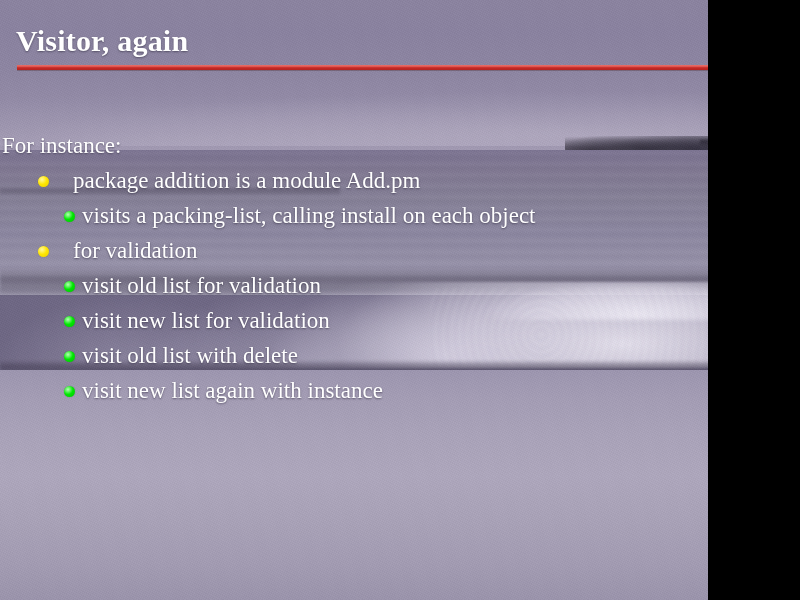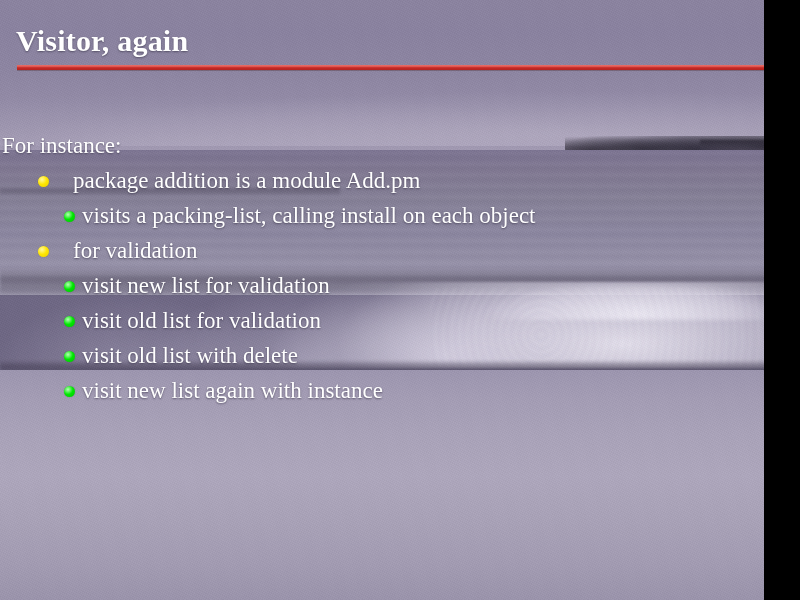--- a/index.html
+++ b/index.html
@@ -3,21 +3,21 @@
 <meta charset="utf-8">
 <title>Visitor, again</title>
 <style>
   html, body {
     margin: 0;
     padding: 0;
     background: #000;
   }
   #slide {
     position: relative;
-    width: 764px;
+    width: 708px;
     height: 600px;
     overflow: hidden;
     font-family: "Liberation Serif", "DejaVu Serif", serif;
     background: #6e6784;
   }
 
   
   .bg-layer { position: absolute; left: 0; top: 0; width: 800px; height: 600px; }
 
   
@@ -293,26 +293,26 @@
       <span>visits a packing-list, calling install on each object</span>
     </div>
 
     <div class="line lvl1">
       <span class="bullet"></span>
       <span>for validation</span>
     </div>
 
     <div class="line lvl2">
       <span class="bullet"></span>
+      <span>visit old list for validation</span>
+    </div>
+
+    <div class="line lvl2">
+      <span class="bullet"></span>
       <span>visit new list for validation</span>
-    </div>
-
-    <div class="line lvl2">
-      <span class="bullet"></span>
-      <span>visit old list for validation</span>
     </div>
 
 
     <div class="line lvl2">
       <span class="bullet"></span>
       <span>visit old list with delete</span>
     </div>
 
     <div class="line lvl2">
       <span class="bullet"></span>

